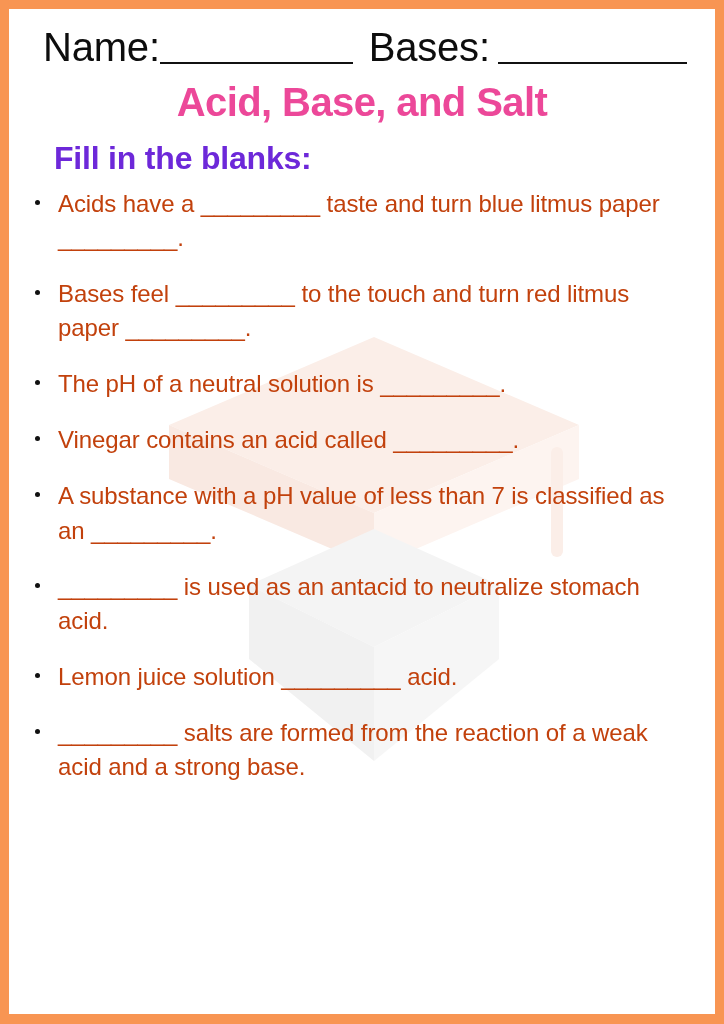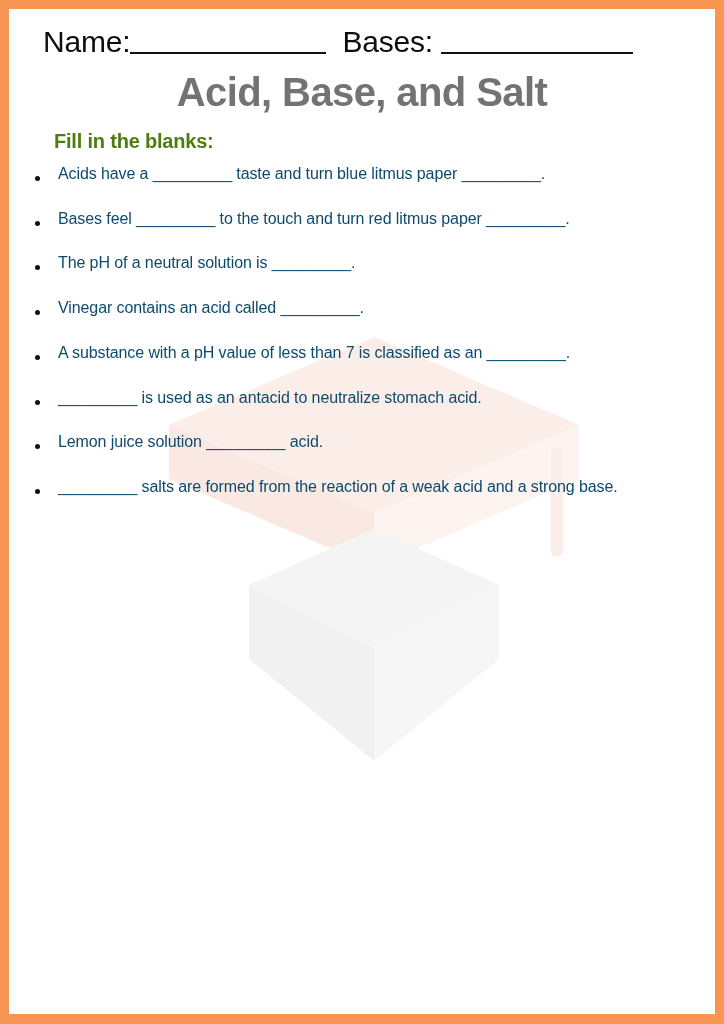--- a/index.html
+++ b/index.html
@@ -65,66 +65,66 @@
     padding-left: 10px;
     padding-right: 4px;
     font-size: 30px;
     font-weight: 400;
     letter-spacing: -0.2px;
     color: #0d0d0d;
     white-space: nowrap;
   }
   .nd-label {
     font-family: "Liberation Sans", sans-serif;
-    font-size: 30px;
+    font-size: 40px;
     line-height: 1;
   }
   .nd-rule {
     border-bottom: 2px solid #111111;
     height: 0;
     margin-bottom: 3px;
   }
   #name-rule { width: 196px; margin-left: 0px; }
   #date-gap  { width: 16px; }
   #date-rule { width: 192px; margin-left: 8px; }
 
   
   #worksheet-title {
     text-align: center;
     font-size: 40px;
     font-weight: 700;
     letter-spacing: -0.6px;
-    color: #737373;
+    color: #ec4899;
     margin-top: 14px;
     line-height: 1.05;
   }
 
   
   #section-heading {
     margin-top: 17px;
     margin-left: 21px;
-    font-size: 20px;
+    font-size: 32px;
     font-weight: 700;
     letter-spacing: -0.2px;
-    color: #4d7c0f;
+    color: #6d28d9;
   }
 
   
   #questions-list {
     list-style: none;
     margin: 10px 0 0 0;
     padding: 0;
   }
   .question-item {
     position: relative;
     padding-left: 25px;
     margin-bottom: 22px;
-    font-size: 16px;
+    font-size: 24px;
     line-height: 1.42;
-    color: #0c4a6e;
+    color: #c2410c;
     letter-spacing: -0.1px;
   }
   .question-item .q-bullet {
     position: absolute;
     left: 2px;
     top: 13px;
     width: 5px;
     height: 5px;
     border-radius: 50%;
     background: #111111;

